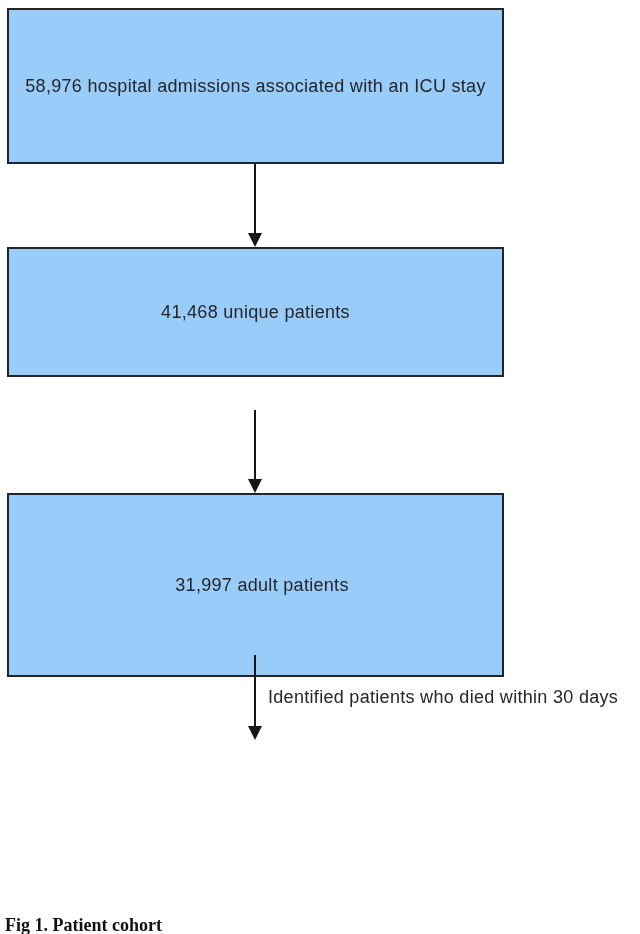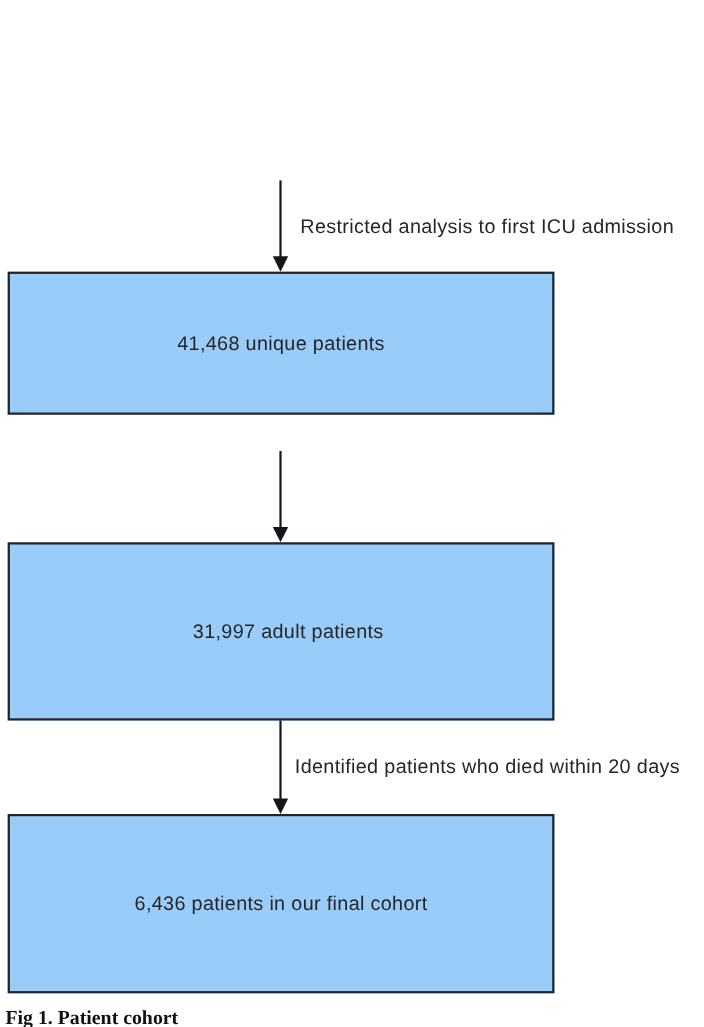--- a/index.html
+++ b/index.html
@@ -25,21 +25,21 @@
     padding: 0 3px;
   }
   .node-text {
     font-size: 18px;
     letter-spacing: 0.3px;
     color: #26262a;
     line-height: 1.25;
   }
   .node-1 { top: 8px;   height: 156px; }
   .node-2 { top: 247px; height: 130px; }
-  .node-3 { top: 493px; height: 162px; padding-left: 16px; }
+  .node-3 { top: 493px; height: 184px; padding-left: 16px; }
   .node-4 { top: 740px; height: 163px; }
 
   .arrow {
     position: absolute;
     left: 247px;
     width: 15px;
   }
   .arrow-1 { top: 164px; height: 83px; }
   .arrow-2 { top: 410px; height: 83px; }
   .arrow-3 { top: 655px; height: 85px; }
@@ -82,45 +82,44 @@
     font-size: 18px;
     color: #111111;
     white-space: nowrap;
   }
 </style>
 </head>
 <body>
 
 <div class="canvas">
 
+  <div class="node node-1">
+    <span class="node-text">58,976 hospital admissions associated with an ICU stay</span>
+  </div>
 
   <div class="arrow arrow-1">
     <div class="arrow-line"></div>
     <div class="arrow-head"></div>
   </div>
-  <div class="edge-label edge-label-1">Restricted analysis to first ICU admission</div>
 
   <div class="node node-2">
     <span class="node-text">41,468 unique patients</span>
   </div>
 
   <div class="arrow arrow-2">
     <div class="arrow-line"></div>
     <div class="arrow-head"></div>
   </div>
 
   <div class="node node-3">
     <span class="node-text">31,997 adult patients</span>
   </div>
 
   <div class="arrow arrow-3">
     <div class="arrow-line"></div>
     <div class="arrow-head"></div>
   </div>
-  <div class="edge-label edge-label-3">Identified patients who died within 20 days</div>
+  <div class="edge-label edge-label-3">Identified patients who died within 30 days</div>
 
-  <div class="node node-4">
-    <span class="node-text">6,436 patients in our final cohort</span>
-  </div>
 
   <div class="caption">Fig 1. Patient cohort</div>
 
 </div>
 
 </body></html>

